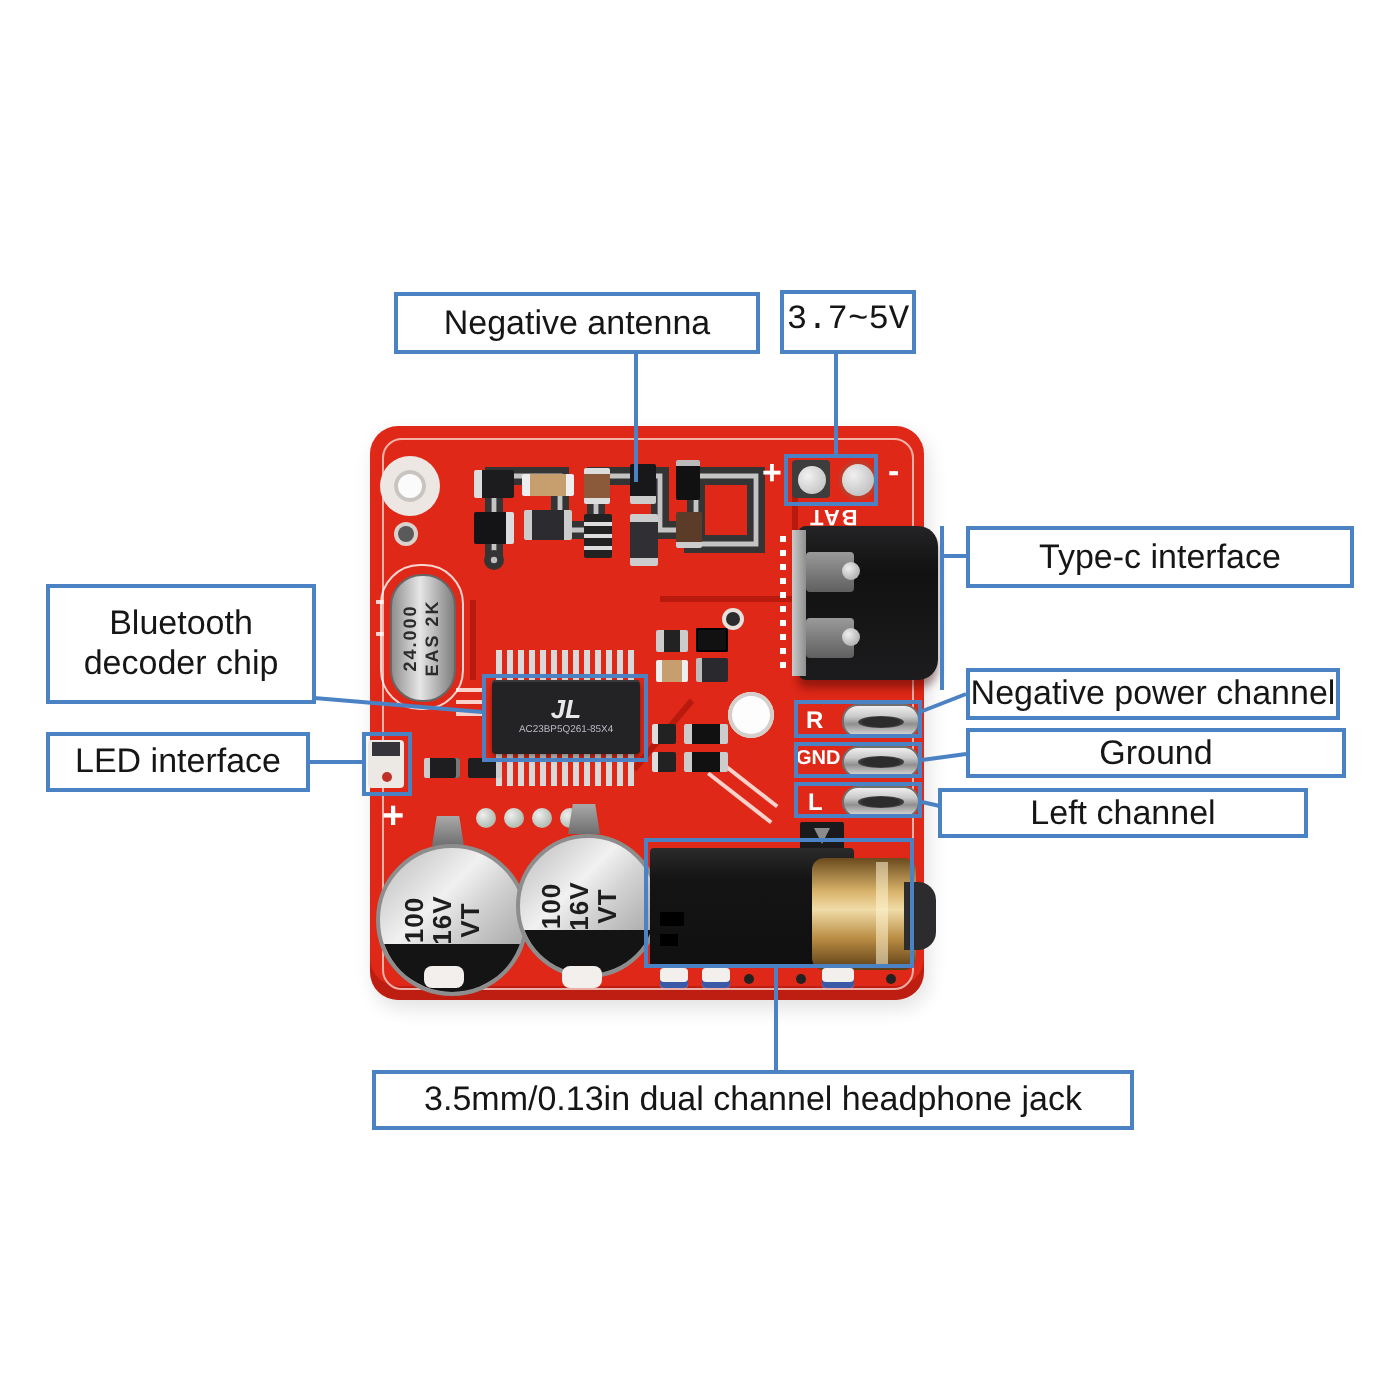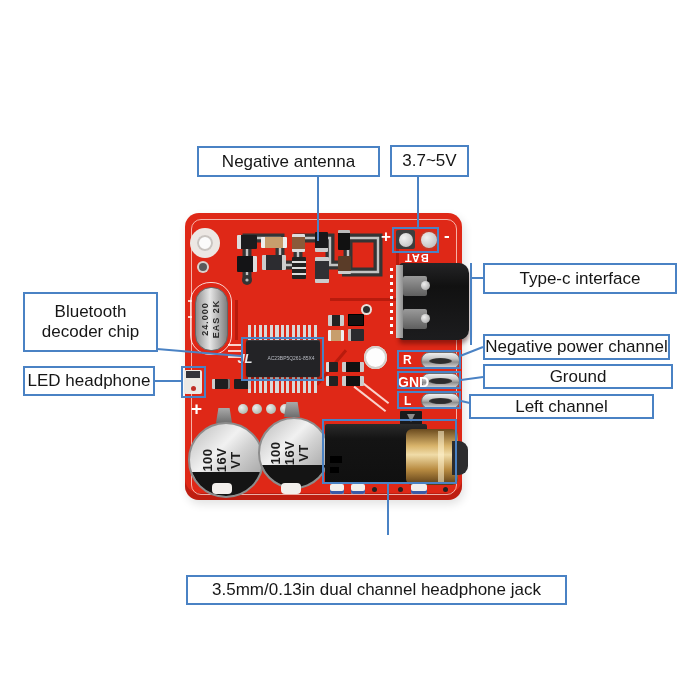--- a/index.html
+++ b/index.html
@@ -104,21 +104,21 @@
   <div class="smd" style="left:348px;top:314px;width:16px;height:12px;background:#111;box-shadow:inset 0 0 0 1px #000;color:#fff;"></div>
   <div class="smd" style="left:328px;top:330px;width:16px;height:11px;background:#c79e6d;border-left:3px solid #eee;border-right:3px solid #eee;"></div>
   <div class="smd" style="left:348px;top:329px;width:16px;height:12px;background:#2a2a2e;border-left:3px solid #bbb;"></div>
   <div class="dot" style="left:363px;top:306px;width:7px;height:7px;background:#2c2c2c;box-shadow:0 0 0 2px #e8e0da;"></div>
 
   <div class="part" style="left:248px;top:325px;width:70px;height:16px;z-index:6;
               background:repeating-linear-gradient(90deg,#d9d9d9 0 3px,transparent 3px 5.5px);"></div>
   <div class="part" style="left:248px;top:376px;width:70px;height:17px;z-index:6;
               background:repeating-linear-gradient(90deg,#d9d9d9 0 3px,transparent 3px 5.5px);"></div>
   <div class="part" style="left:246px;top:340px;width:74px;height:37px;background:#232326;border-radius:2px;z-index:7;
-              box-shadow:inset 0 1px 0 #3a3a3e, 0 2px 3px rgba(0,0,0,.4);display:flex;flex-direction:row;align-items:center;justify-content:center;">
+              box-shadow:inset 0 1px 0 #3a3a3e, 0 2px 3px rgba(0,0,0,.4);display:flex;flex-direction:column;align-items:center;justify-content:center;">
     <span style="color:#e8e8ea;font-weight:bold;font-style:italic;font-size:13px;line-height:1;">JL</span>
     <span style="color:#b9bcc4;font-size:8px;transform:scale(.62);white-space:nowrap;line-height:1;">AC23BP5Q261-85X4</span>
   </div>
   <div class="bluebox" style="left:241px;top:337px;width:83px;height:44px;"></div>
 
   <div class="silk" style="left:228px;top:344px;width:14px;height:1.5px;"></div>
   <div class="silk" style="left:228px;top:350px;width:14px;height:1.5px;"></div>
   <div class="silk" style="left:228px;top:356px;width:14px;height:1.5px;"></div>
   <div class="silk" style="left:188px;top:300px;width:4px;height:2px;"></div>
   <div class="silk" style="left:188px;top:316px;width:4px;height:2px;"></div>
@@ -167,21 +167,21 @@
   <div class="part" style="left:406px;top:429px;width:52px;height:56px;border-radius:6px;z-index:9;
               background:linear-gradient(180deg,#6a4a1e,#d8b36a 30%,#f0dca8 46%,#b98c42 72%,#5a3c16);"></div>
   <div class="part" style="left:438px;top:431px;width:6px;height:52px;background:rgba(255,244,210,.55);z-index:10;"></div>
   <div class="part" style="left:452px;top:441px;width:16px;height:34px;background:#2c2c2e;border-radius:0 9px 9px 0;z-index:9;"></div>
   <div class="bluebox" style="left:322px;top:419px;width:135px;height:65px;"></div>
 
   <div class="bluebox" style="left:397px;top:350px;width:64px;height:19px;"></div>
   <div class="bluebox" style="left:397px;top:371px;width:64px;height:18px;"></div>
   <div class="bluebox" style="left:397px;top:391px;width:64px;height:18px;"></div>
   <span class="white-pcb-text" style="left:403px;top:353px;font-size:12px;">R</span>
-  <span class="white-pcb-text" style="left:398px;top:374px;font-size:14px;">GND</span>
+  <span class="white-pcb-text" style="left:398px;top:374px;font-size:10px;">GND</span>
   <span class="white-pcb-text" style="left:404px;top:394px;font-size:12px;">L</span>
   <div class="padoval" style="left:421px;top:352px;width:37px;height:15px;"></div>
   <div class="padoval" style="left:421px;top:373px;width:37px;height:14px;"></div>
   <div class="padoval" style="left:421px;top:393px;width:37px;height:14px;"></div>
   <div class="smd" style="left:400px;top:411px;width:22px;height:15px;background:#1a1a1c;z-index:6;"></div>
   <div class="part" style="left:407px;top:414px;width:8px;height:8px;background:#8b8b8b;clip-path:polygon(0 0,100% 0,50% 100%);z-index:7;"></div>
 
   <div class="smd" style="left:326px;top:362px;width:12px;height:10px;background:#222;border-left:3px solid #ddd;"></div>
   <div class="smd" style="left:342px;top:362px;width:22px;height:10px;background:#111;border-left:4px solid #ccc;border-right:4px solid #ccc;"></div>
   <div class="smd" style="left:326px;top:376px;width:12px;height:10px;background:#222;border-left:3px solid #ddd;"></div>
@@ -207,38 +207,38 @@
       <line x1="461" y1="401" x2="483" y2="406"></line>
       <line x1="157" y1="349" x2="241" y2="356"></line>
       <line x1="155" y1="381" x2="181" y2="381"></line>
       <line x1="388" y1="483" x2="388" y2="535"></line>
     </g>
   </svg>
 
   <div class="callout" style="left:197px;top:146px;width:183px;height:31px;">
     <span>Negative antenna</span>
   </div>
-  <div class="callout" style="left:390px;top:145px;width:79px;height:32px;">
+  <div class="callout" style="left:390px;top:145px;width:68px;height:32px;font-family:Liberation Mono, monospace;">
     <span>3.7~5V</span>
   </div>
   <div class="callout" style="left:483px;top:263px;width:194px;height:31px;">
     <span>Type-c interface</span>
   </div>
   <div class="callout" style="left:483px;top:334px;width:187px;height:26px;">
     <span>Negative power channel</span>
   </div>
   <div class="callout" style="left:483px;top:364px;width:190px;height:25px;justify-content:center;">
     <span>Ground</span>
   </div>
   <div class="callout" style="left:469px;top:394px;width:185px;height:25px;">
     <span>Left channel</span>
   </div>
   <div class="callout" style="left:23px;top:292px;width:135px;height:60px;padding:0 8px;">
     <span>Bluetooth decoder chip</span>
   </div>
   <div class="callout" style="left:23px;top:366px;width:132px;height:30px;">
-    <span>LED headphone</span>
-  </div>
-  <div class="callout" style="left:186px;top:535px;width:381px;height:30px;margin-top:40px;">
+    <span>LED interface</span>
+  </div>
+  <div class="callout" style="left:186px;top:535px;width:381px;height:30px;">
     <span>3.5mm/0.13in dual channel headphone jack</span>
   </div>
 
 </div>
 
 </body></html>

